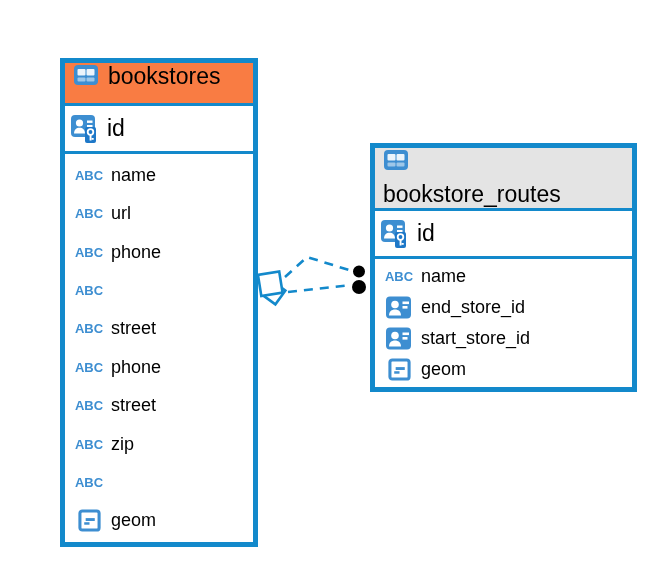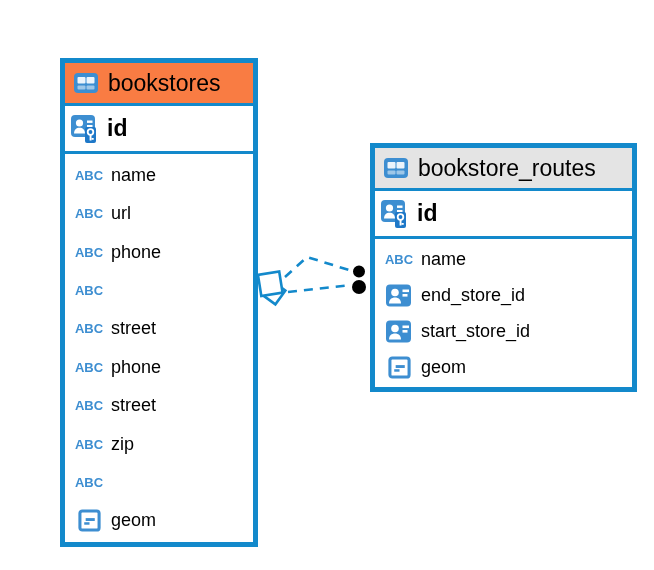--- a/index.html
+++ b/index.html
@@ -17,31 +17,31 @@
     font-family:"Liberation Sans", sans-serif;color:var(--text);
     overflow:hidden;
   }
   .erd-table{
     position:absolute;background:#fff;border:5px solid var(--table-border);
     box-sizing:border-box;display:flex;flex-direction:column;
   }
   #table-bookstores{left:60px;top:58px;width:198px;height:489px;}
   #table-routes{left:370px;top:143px;width:267px;height:249px;}
   .table-header{
-    flex:0 0 40px;display:flex;align-items:center;gap:9px;padding:0 8px;
+    flex:0 0 40px;display:flex;align-items:flex-start;gap:9px;padding:0 8px;
     border-bottom:3px solid var(--table-border);box-sizing:content-box;
   }
   .header-orange{background:var(--selected-header-orange);}
-  .header-gray{background:var(--header-gray);}
+  .header-gray{background:var(--header-gray);flex-direction:column;}
   .table-title{font-size:23px;color:var(--text);white-space:nowrap;}
   .pk-row{
     flex:0 0 45px;display:flex;align-items:center;gap:8px;padding:0 6px;
     border-bottom:3px solid var(--table-border);
   }
-  .pk-label{font-size:23px;font-weight:bold;white-space:nowrap;}
+  .pk-label{font-size:23px;font-weight:normal;white-space:nowrap;}
   .col-rows{flex:1;display:flex;flex-direction:column;padding:2px 4px;border-radius:6px;}
   .col-row{flex:1;display:flex;align-items:center;gap:8px;padding:0 6px;}
   .col-label{font-size:18px;white-space:nowrap;}
   .type-icon{width:28px;display:flex;justify-content:center;align-items:center;flex:0 0 28px;}
   .abc{
     font-size:13px;font-weight:800;color:var(--icon-blue);
     letter-spacing:0px;line-height:1;transform:scaleY(1.05);
   }
   .icon-svg{display:block;}
   .overlay{position:absolute;left:0;top:0;pointer-events:none;}

